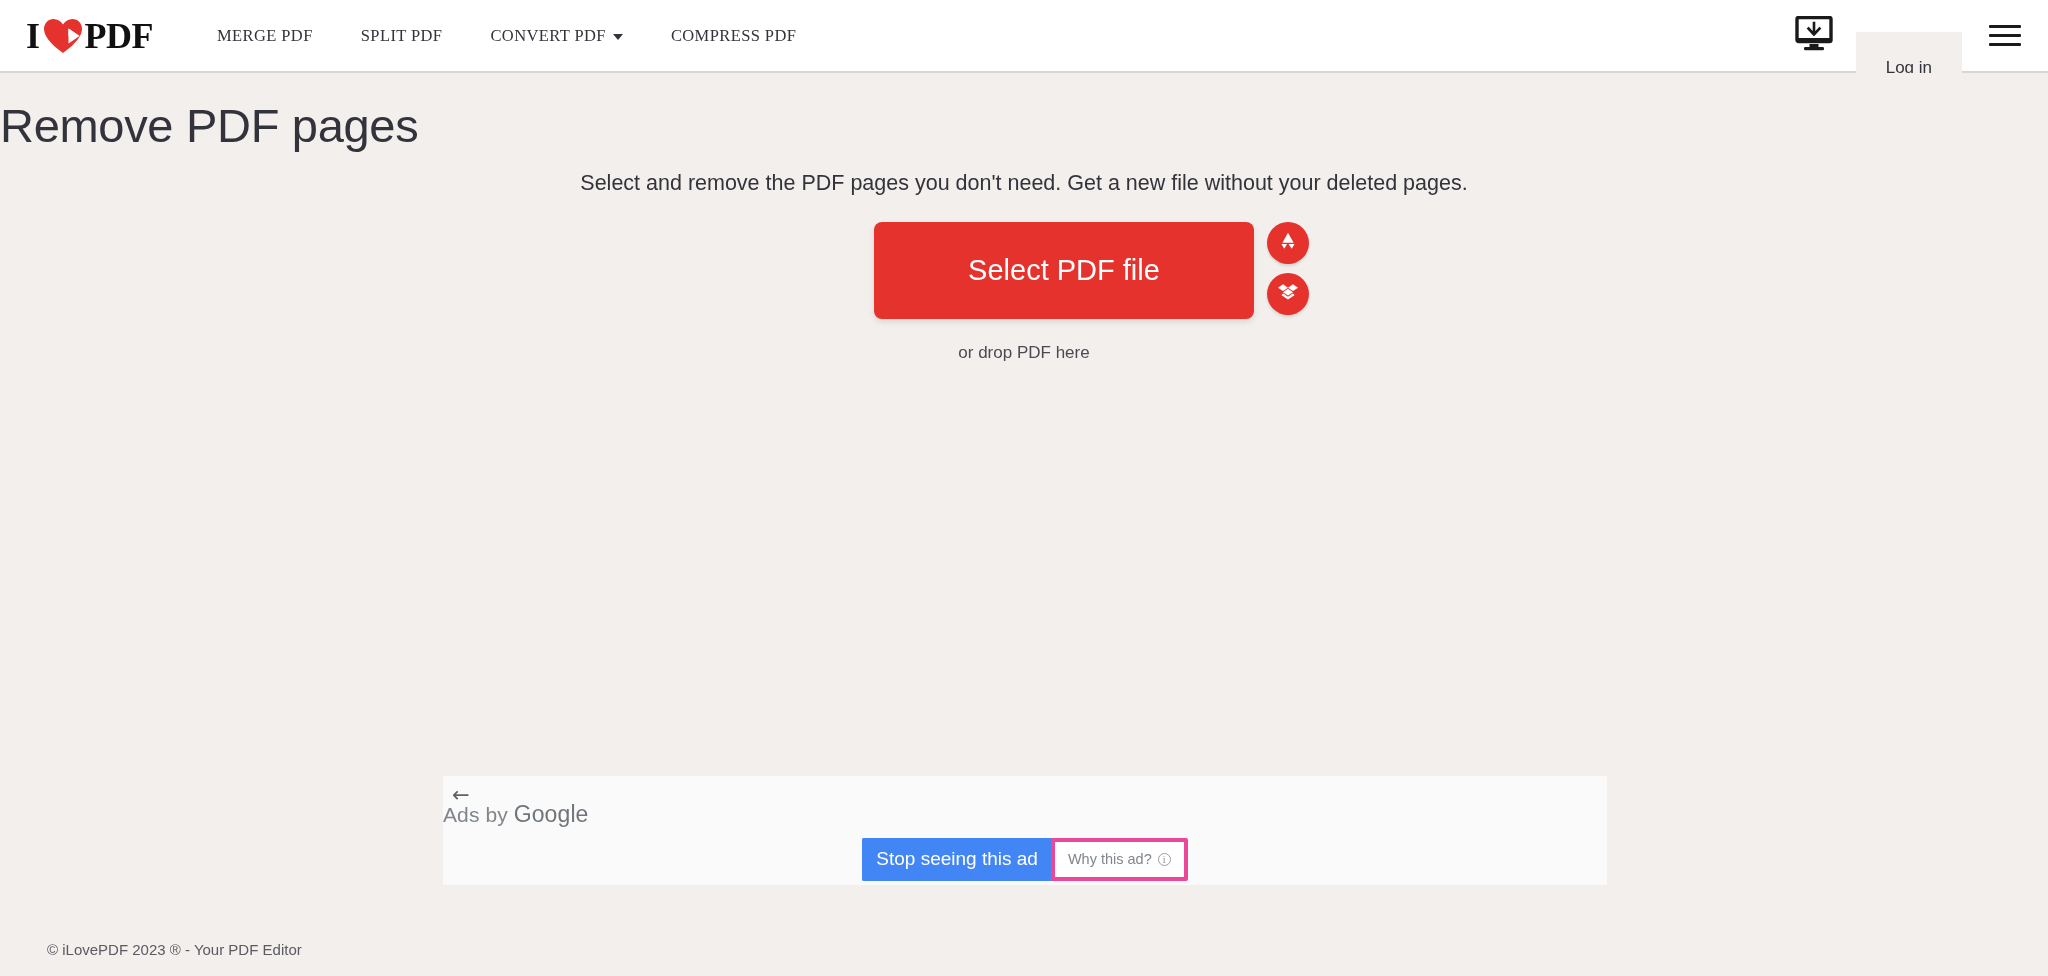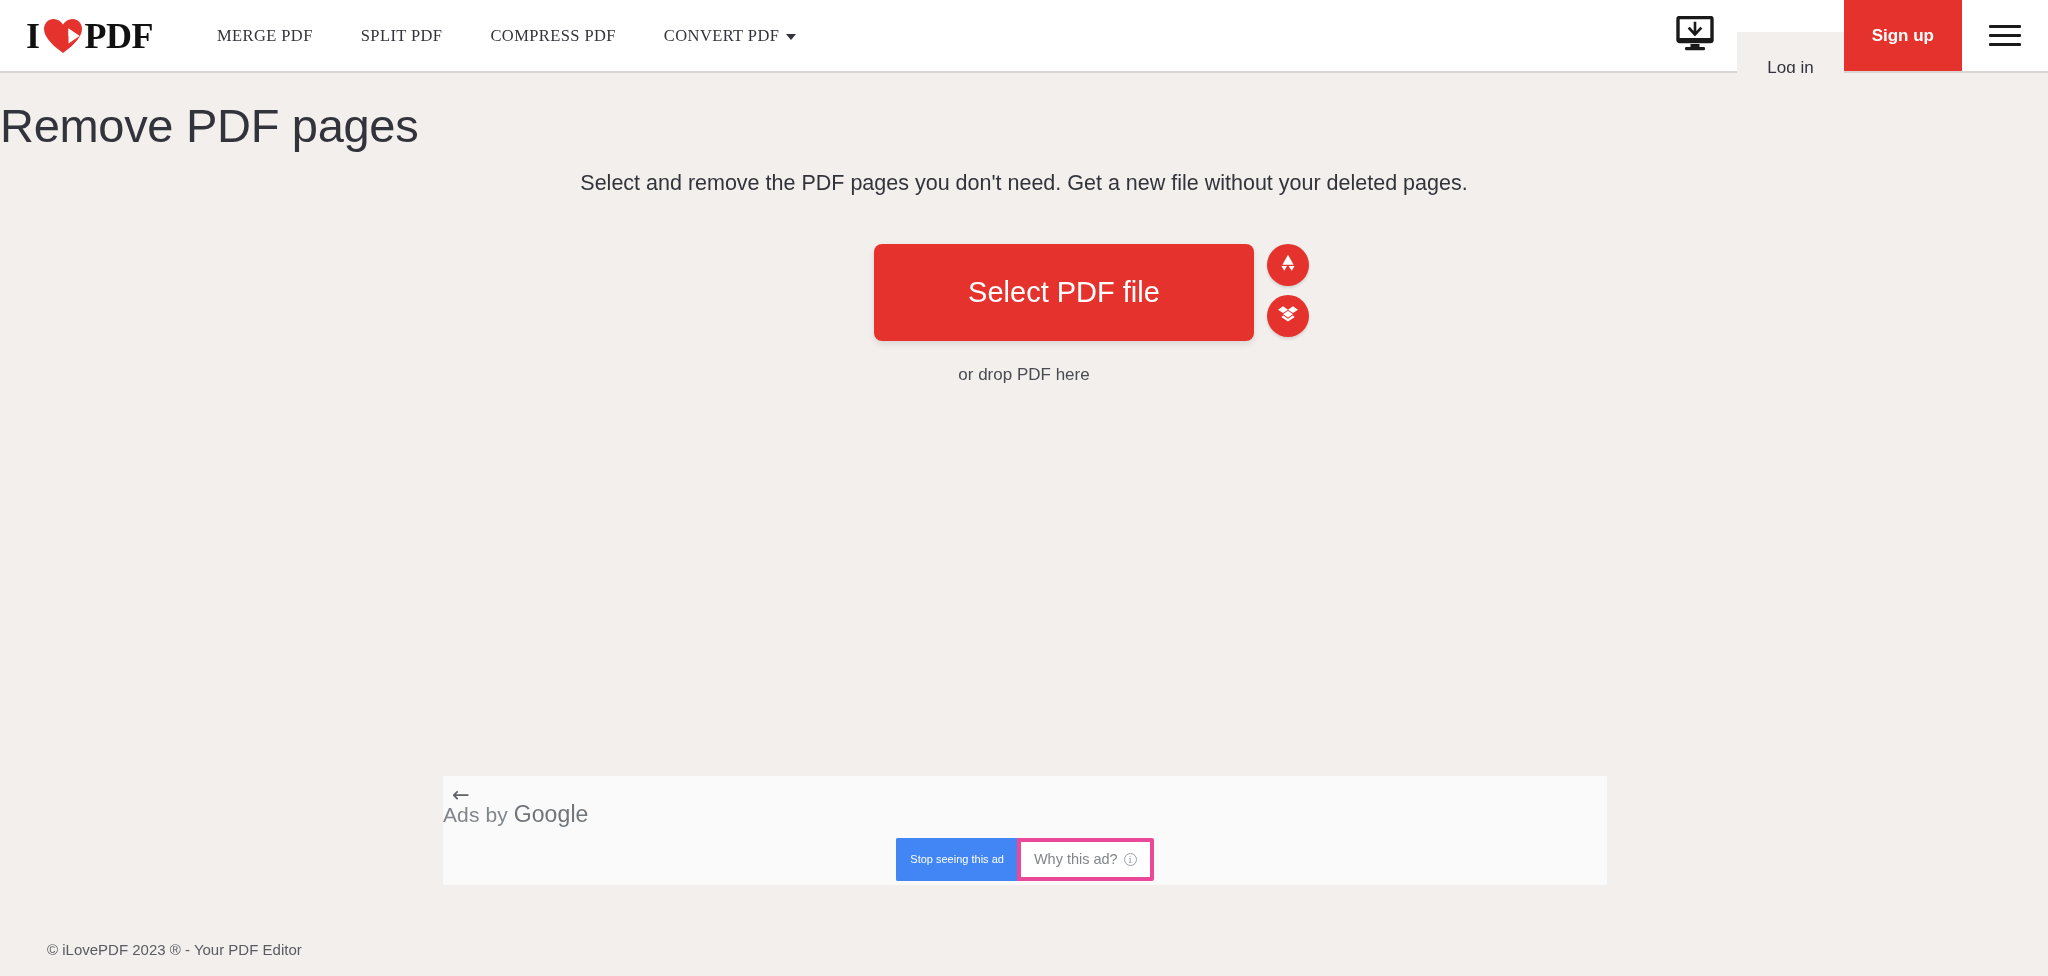--- a/index.html
+++ b/index.html
@@ -176,21 +176,21 @@
     font-weight: 400;
     color: #33333b;
     line-height: 1.42;
     max-width: 960px;
     margin: 16px auto 0;
   }
 
   .select-block {
     position: relative;
     width: 300px;
-    margin: 46px auto 0;
+    margin: 24px auto 0;
   }
 
   .select-btn {
     display: flex;
     align-items: center;
     justify-content: center;
     width: 380px;
     height: 97px;
     background: #e5322d;
     color: #ffffff;
@@ -268,21 +268,21 @@
 
   .ad-actions {
     display: flex;
     justify-content: center;
     margin-top: 10px;
   }
 
   .ad-stop {
     background: #4285f4;
     color: #ffffff;
-    font-size: 11px;
+    font-size: 19px;
     padding: 7px 13px;
     border: 1px solid #4285f4;
     border-right: none;
     border-radius: 2px 0 0 2px;
     cursor: pointer;
     font-family: "Liberation Sans", sans-serif;
     line-height: 1.2;
   }
 
   .ad-why {
@@ -343,25 +343,25 @@
   </div>
 
   <nav class="nav">
     <div class="nav-item">
       <span>MERGE PDF</span>
     </div>
     <div class="nav-item">
       <span>SPLIT PDF</span>
     </div>
     <div class="nav-item">
-      <span>COMPRESS PDF</span>
-    </div>
-    <div class="nav-item">
       <span>CONVERT PDF</span>
       <span class="caret"></span>
+    </div>
+    <div class="nav-item">
+      <span>COMPRESS PDF</span>
     </div>
   </nav>
 
   <div class="header-right">
 
     <div class="desktop-btn">
       <span>
         <svg width="42" height="36" viewBox="0 0 42 36" xmlns="http://www.w3.org/2000/svg">
           <rect x="2" y="1.5" width="34" height="24" rx="1.5" fill="none" stroke="#1a1a1a" stroke-width="3.4"></rect>
           <rect x="2" y="22" width="34" height="4" fill="#1a1a1a"></rect>
@@ -369,23 +369,20 @@
           <rect x="14.5" y="28" width="9" height="3.5" fill="#1a1a1a"></rect>
           <rect x="9" y="31" width="20" height="3.3" rx="1.2" fill="#1a1a1a"></rect>
         </svg>
       </span>
     </div>
 
     <div class="login-btn">
       <span>Log in</span>
     </div>
 
-    <div class="signup-btn">
-      <span>Sign up</span>
-    </div>
 
     <div class="burger">
       <span></span>
       <span></span>
       <span></span>
     </div>
 
   </div>
 </div>
 

